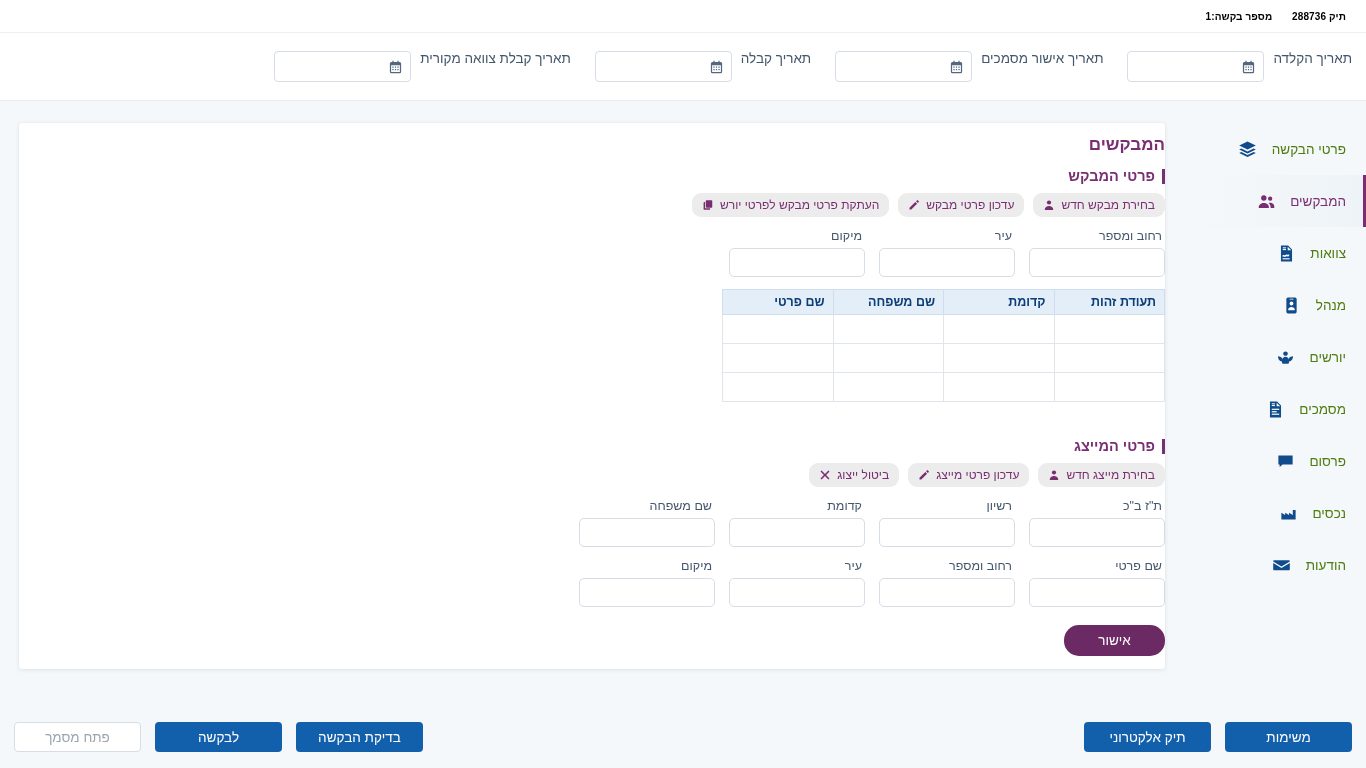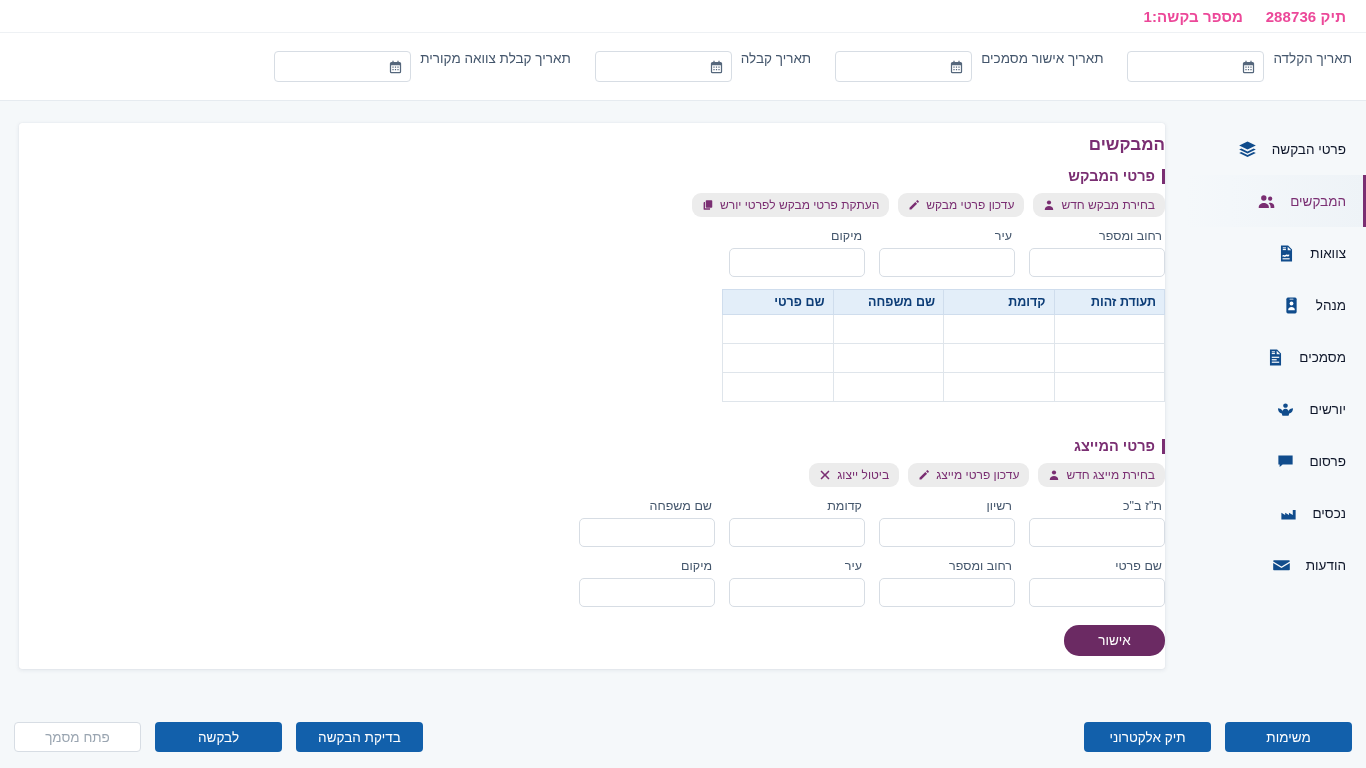--- a/index.html
+++ b/index.html
@@ -27,23 +27,23 @@
     width: 1366px;
     height: 33px;
     background: #ffffff;
     border-bottom: 1px solid #eef1f4;
     display: flex;
     align-items: center;
     justify-content: flex-start;
     padding: 0 20px 0 0;
   }
   .topbar-title {
-    font-size: 15px;
+    font-size: 10px;
     font-weight: bold;
-    color: #ec4899;
+    color: #000000;
     letter-spacing: 0.1px;
     white-space: nowrap;
   }
   .topbar-title .sep { display: inline-block; width: 14px; }
 
   
   .daterow {
     position: absolute;
     top: 33px; left: 0;
     width: 1366px;
@@ -114,21 +114,21 @@
   }
   .side-item .s-icon {
     width: 20px; height: 20px;
     color: #104c8c;
     flex: 0 0 20px;
     line-height: 0;
     display: flex; align-items: center; justify-content: center;
   }
   .side-item .s-label {
     font-size: 13.5px;
-    color: #0f172a;
+    color: #4d7c0f;
     white-space: nowrap;
   }
   .side-item.active {
     background: linear-gradient(to left, #eef3f7 0%, #f3f7fa 75%, #f5f8fa 100%);
   }
   .side-item.active::after {
     content: "";
     position: absolute;
     top: 0; right: 0;
     width: 3px; height: 100%;
@@ -404,39 +404,39 @@
         <span class="s-icon">
           <svg viewBox="0 0 24 24" width="19" height="19" fill="currentColor">
             <rect x="5.5" y="2" width="13" height="20" rx="2"></rect>
             <circle cx="12" cy="9.5" r="2.4" fill="#fff"></circle>
             <path d="M7.9 17.2c0-2 1.9-3.2 4.1-3.2s4.1 1.2 4.1 3.2v.8H7.9v-.8z" fill="#fff"></path>
             <rect x="9.5" y="3.4" width="5" height="1.1" rx=".5" fill="#fff"></rect>
           </svg>
         </span>
       </div>
       <div class="side-item">
+        <span class="s-label">יורשים</span>
+        <span class="s-icon">
+          <svg viewBox="0 0 24 24" width="19" height="19" fill="currentColor">
+            <path d="M12 4.5c1.6 0 2.9 1.2 2.9 2.7S13.6 9.9 12 9.9 9.1 8.7 9.1 7.2 10.4 4.5 12 4.5z"></path>
+            <path d="M2.5 10.5c2 0 3.9.9 5.1 2.3 1 1.2 1.6 2.7 1.6 4.3H7.4c-2.6 0-4.9-2.9-4.9-6.6zM21.5 10.5c0 3.7-2.3 6.6-4.9 6.6h-1.8c0-1.6.6-3.1 1.6-4.3 1.2-1.4 3.1-2.3 5.1-2.3z"></path>
+            <path d="M12 11.2c2.5 0 4.6 2.5 4.6 5.6 0 1.2-.3 2.3-.8 3.2H8.2c-.5-.9-.8-2-.8-3.2 0-3.1 2.1-5.6 4.6-5.6z"></path>
+          </svg>
+        </span>
+      </div>
+      <div class="side-item">
         <span class="s-label">מסמכים</span>
         <span class="s-icon">
           <svg viewBox="0 0 24 24" width="19" height="19" fill="currentColor">
             <path d="M5 2h9l5 5v15H5V2zm8.5 1.6V8H18l-4.5-4.4z"></path>
             <rect x="7.3" y="4.2" width="4" height="1.3" fill="#fff"></rect>
             <rect x="7.3" y="6.4" width="4" height="1.3" fill="#fff"></rect>
             <rect x="7.3" y="11" width="9.4" height="1.5" fill="#fff"></rect>
             <rect x="7.3" y="14.1" width="6.2" height="1.5" fill="#fff"></rect>
             <rect x="7.3" y="17.2" width="9.4" height="1.5" fill="#fff"></rect>
-          </svg>
-        </span>
-      </div>
-      <div class="side-item">
-        <span class="s-label">יורשים</span>
-        <span class="s-icon">
-          <svg viewBox="0 0 24 24" width="19" height="19" fill="currentColor">
-            <path d="M12 4.5c1.6 0 2.9 1.2 2.9 2.7S13.6 9.9 12 9.9 9.1 8.7 9.1 7.2 10.4 4.5 12 4.5z"></path>
-            <path d="M2.5 10.5c2 0 3.9.9 5.1 2.3 1 1.2 1.6 2.7 1.6 4.3H7.4c-2.6 0-4.9-2.9-4.9-6.6zM21.5 10.5c0 3.7-2.3 6.6-4.9 6.6h-1.8c0-1.6.6-3.1 1.6-4.3 1.2-1.4 3.1-2.3 5.1-2.3z"></path>
-            <path d="M12 11.2c2.5 0 4.6 2.5 4.6 5.6 0 1.2-.3 2.3-.8 3.2H8.2c-.5-.9-.8-2-.8-3.2 0-3.1 2.1-5.6 4.6-5.6z"></path>
           </svg>
         </span>
       </div>
       <div class="side-item">
         <span class="s-label">פרסום</span>
         <span class="s-icon">
           <svg viewBox="0 0 24 24" width="19" height="19" fill="currentColor">
             <path d="M3 4.5h18v11.2H8.4L4.6 19V15.7H3V4.5z"></path>
           </svg>
         </span>

